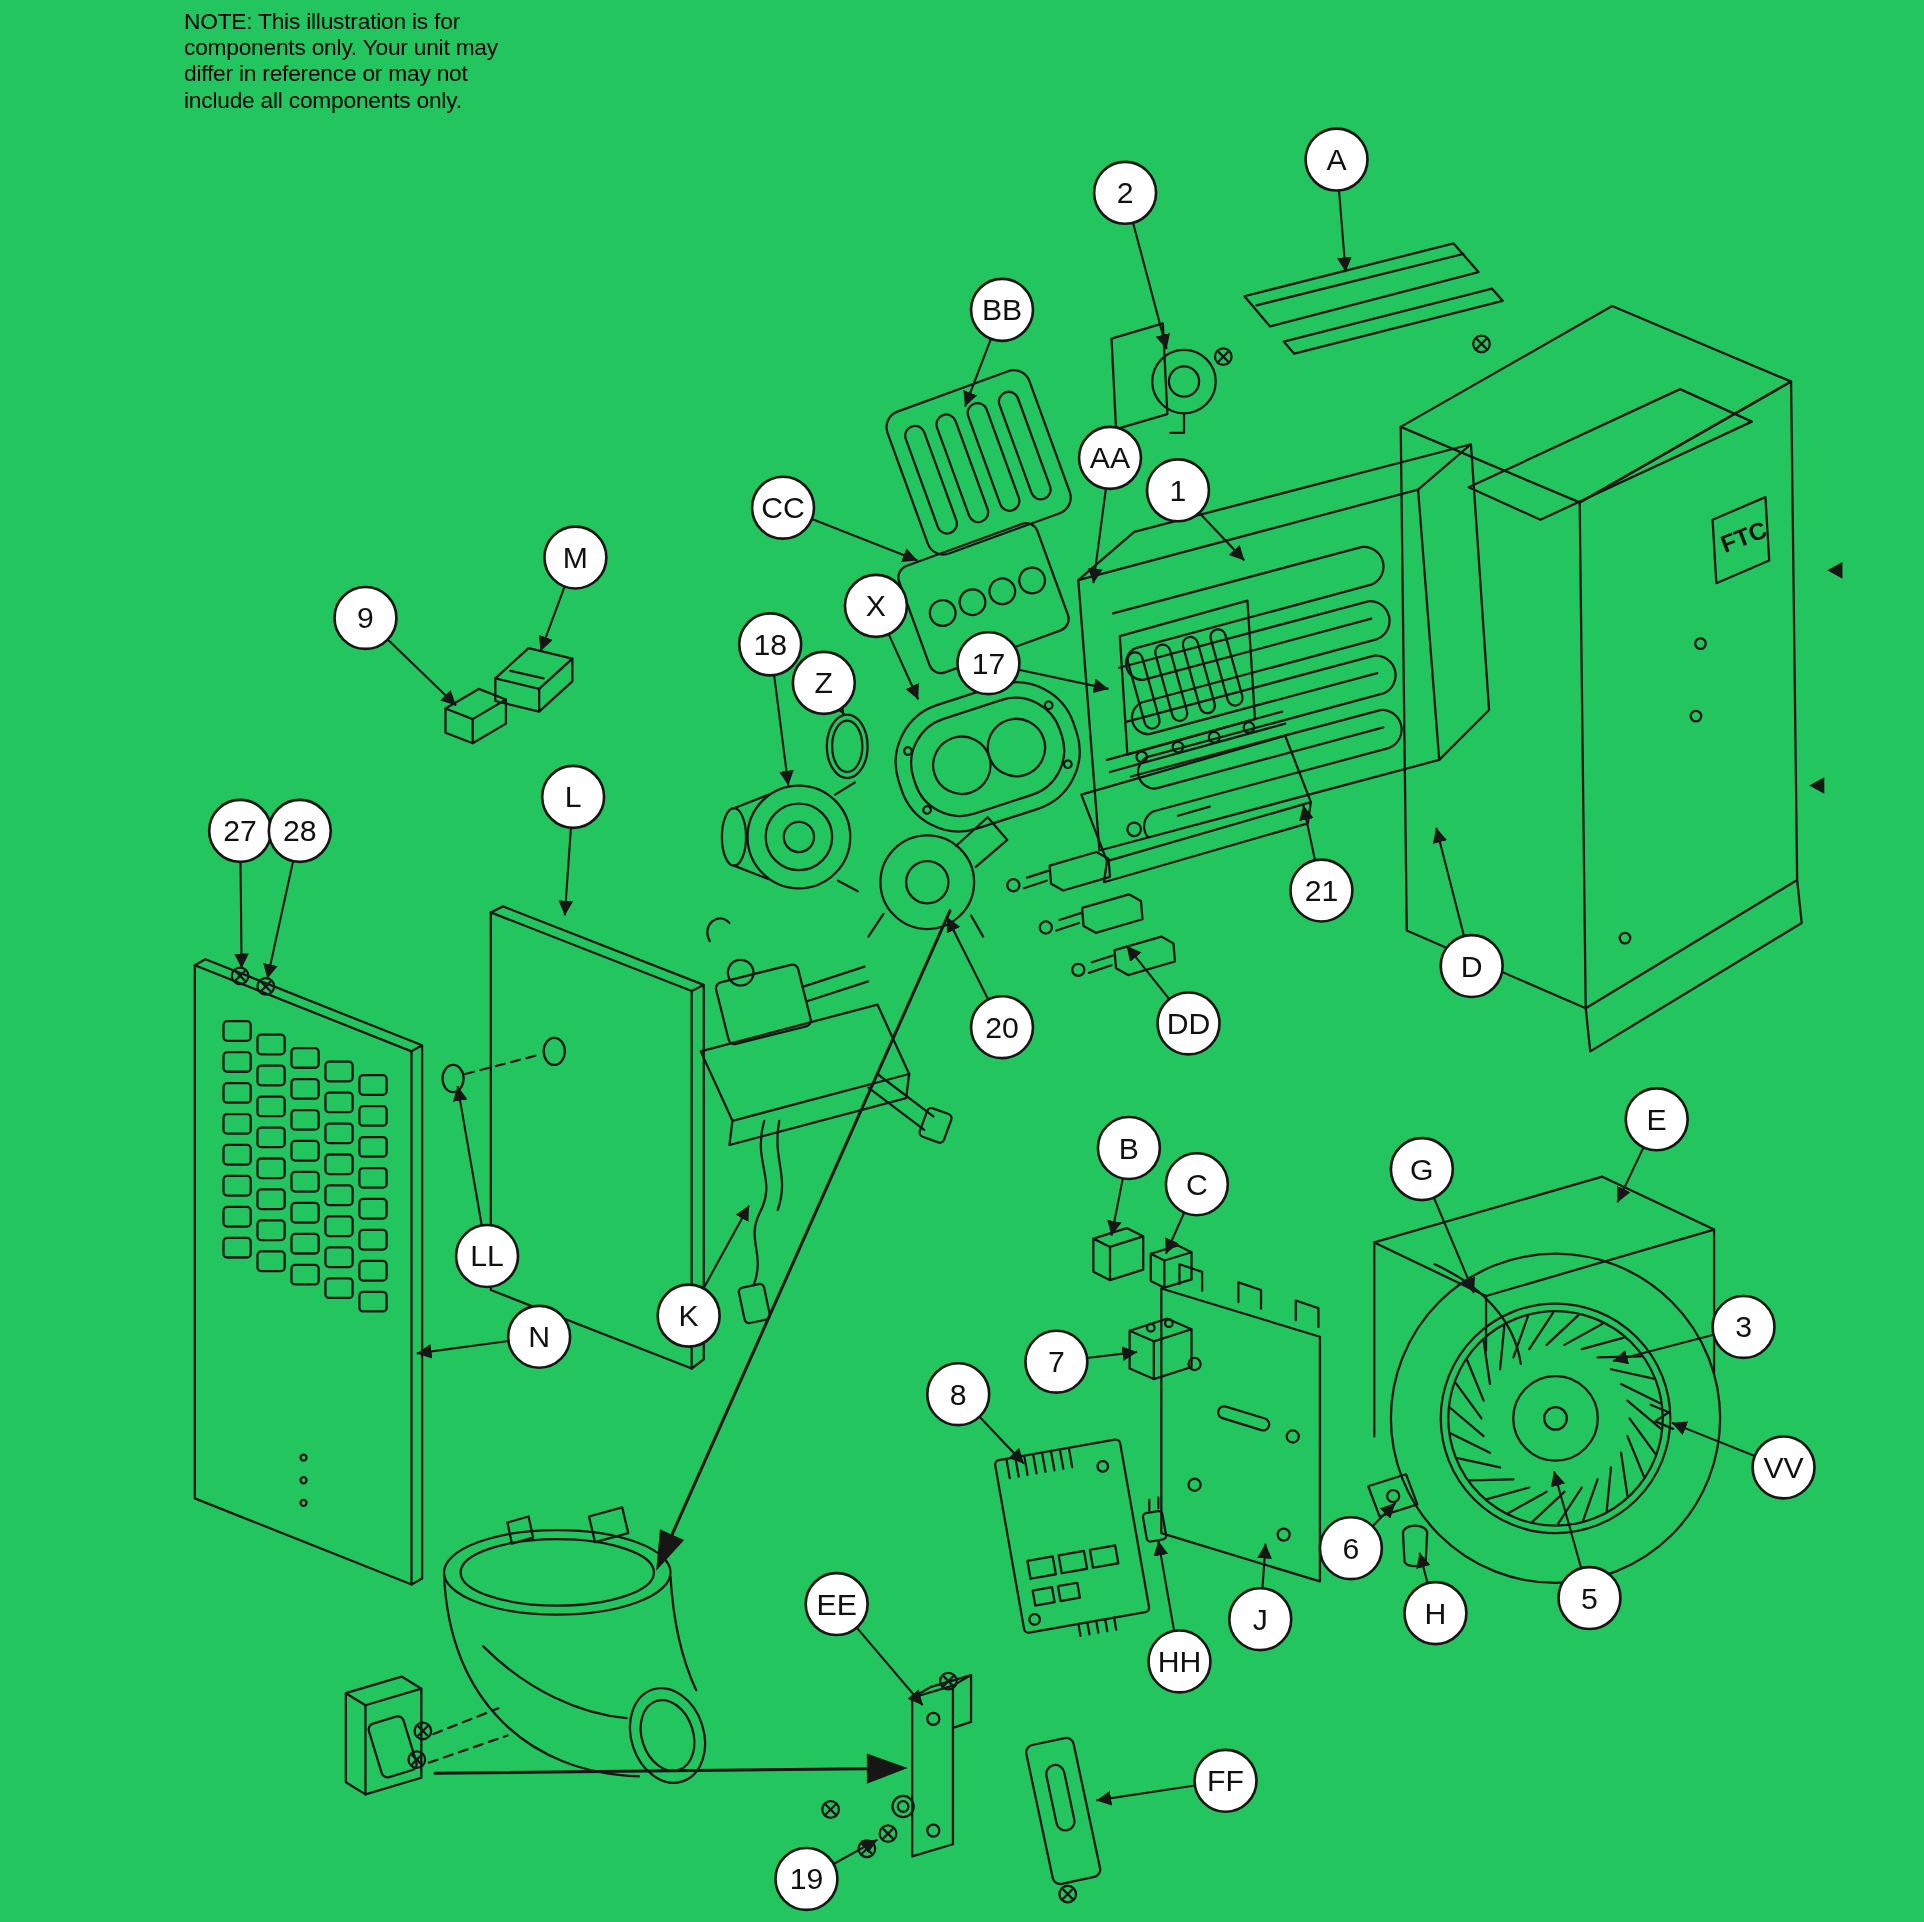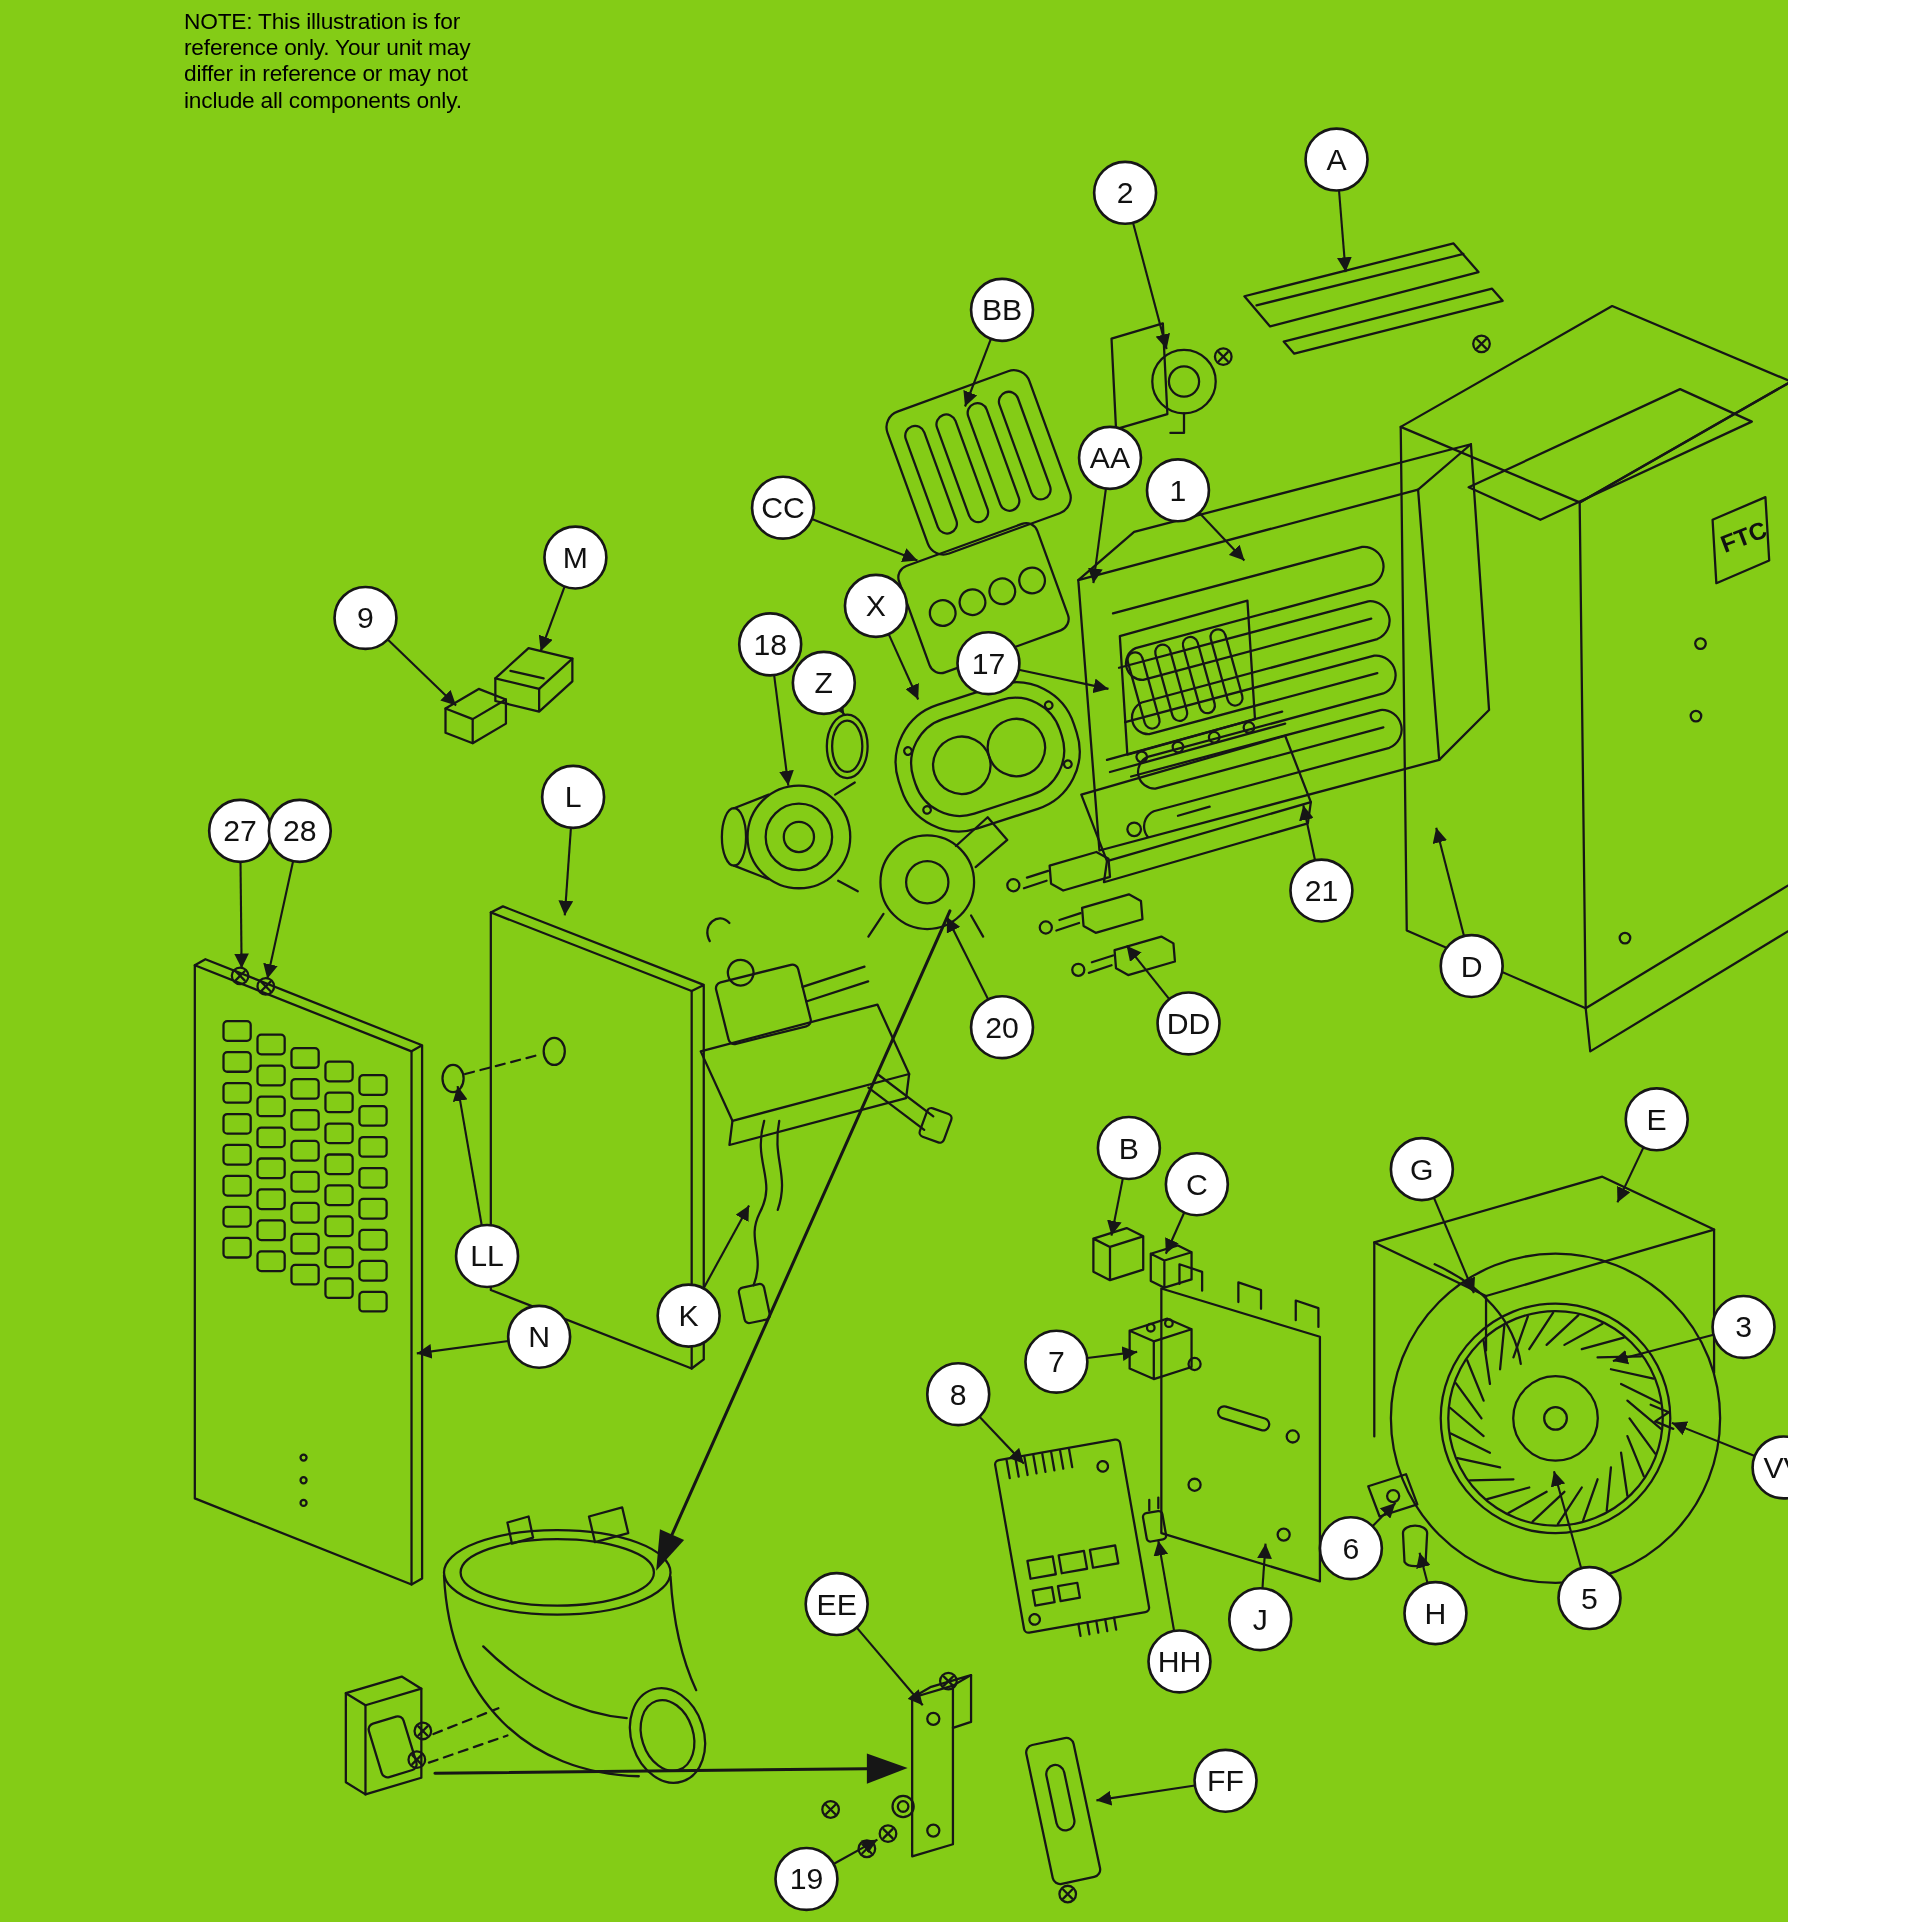--- a/index.html
+++ b/index.html
@@ -1,37 +1,37 @@
 <!DOCTYPE html>
 <html style="font-size:12px"><head>
 <meta charset="utf-8">
 <style>
   html,body{margin:0;padding:0;background:#ffffff;}
   body{width:1924px;height:1923px;font-family:"Liberation Sans",sans-serif;}
-  .canvas{position:relative;width:1788px;height:1923px;background:#84cc16;overflow:hidden;}
+  .canvas{position:relative;width:1924px;height:1923px;background:#22c55e;overflow:hidden;}
   .note{position:absolute;left:184px;top:7.6px;font-size:22.7px;line-height:26.4px;color:#000;letter-spacing:-0.2px;}
   .note span{display:block;}
   svg.diagram{position:absolute;left:0;top:0;width:1924px;height:1923px;}
   .art{fill:none;stroke:#161616;stroke-width:3;stroke-linecap:round;stroke-linejoin:round;}
   .art .fill{fill:#161616;stroke:none;}
   .dash{stroke-dasharray:12 9;}
   .thick{stroke-width:4;}
   .callout circle{fill:#ffffff;stroke:#161616;stroke-width:3.5;}
   .callout text{fill:#111111;stroke:none;font-size:40px;font-family:"Liberation Sans",sans-serif;}
   .callout line{stroke:#161616;stroke-width:2.8;}
   .diagram-text{fill:#111111;stroke:none;font-size:32px;font-weight:bold;font-family:"Liberation Sans",sans-serif;}
 </style>
 </head>
 <body>
 
 <div class="canvas">
 
   <div class="note">
     <span>NOTE: This illustration is for</span>
-    <span>reference only. Your unit may</span>
+    <span>components only. Your unit may</span>
     <span>differ in reference or may not</span>
     <span>include all components only.</span>
   </div>
 
   <svg class="diagram" viewBox="0 0 2548 2546">
     <defs>
       <marker id="arrowhead" viewBox="0 0 10 10" refX="10" refY="5" markerWidth="7" markerHeight="7" orient="auto-start-reverse">
         <path d="M0,0 L10,5 L0,10 Z" fill="#161616"></path>
       </marker>
       <clipPath id="hxclip">

